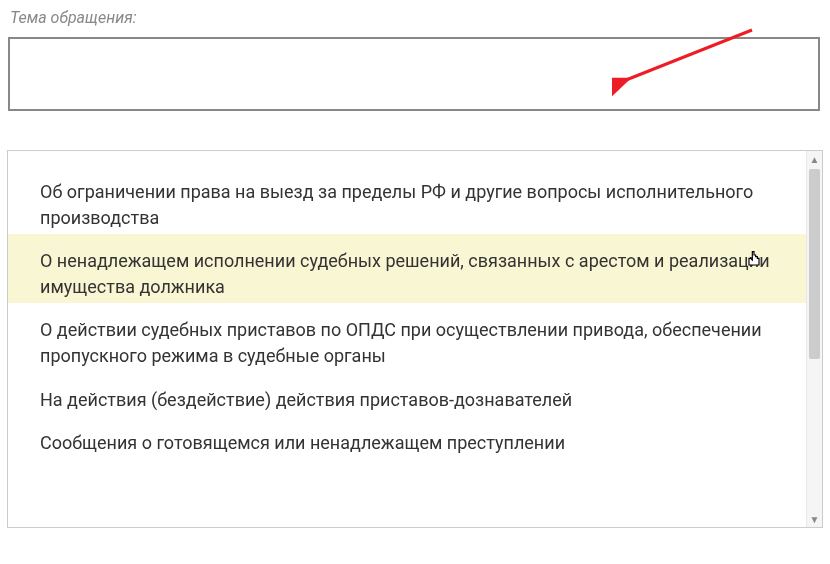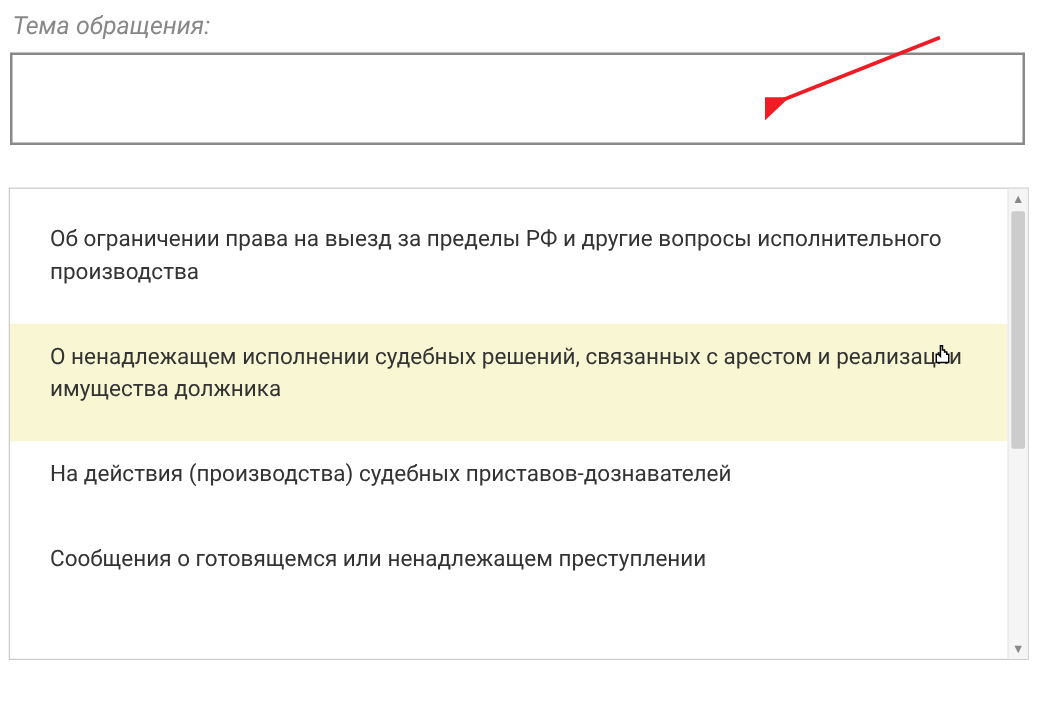--- a/index.html
+++ b/index.html
@@ -6,21 +6,21 @@
     body {
       font-family: -apple-system, BlinkMacSystemFont, "Segoe UI", Roboto, Arial, sans-serif;
       background: #fff;
       width: 830px;
       height: 564px;
       position: relative;
     }
     .field-label {
       font-style: italic;
       color: #888;
-      font-size: 20px;
+      font-size: 16px;
       padding: 8px 10px 6px 10px;
     }
     .input-box {
       margin: 4px 10px 0 8px;
       border: 2px solid #888;
       height: 74px;
       background: #fff;
     }
     .dropdown {
       position: absolute;
@@ -31,21 +31,21 @@
       border: 1px solid #ccc;
       background: #fff;
       display: flex;
     }
     .dropdown-list {
       flex: 1;
       padding: 14px 0;
       overflow: hidden;
     }
     .dropdown-item {
-      padding: 14px 28px 28px 32px;
+      padding: 14px 28px 3px 32px;
       font-size: 18px;
       color: #333;
       line-height: 1.45;
       cursor: pointer;
       position: relative;
     }
     .dropdown-item.highlighted {
       background: #f9f6d4;
     }
     .scrollbar {
@@ -106,21 +106,22 @@
 
 <div class="dropdown">
   <div class="dropdown-list">
     <div class="dropdown-item">Об ограничении права на выезд за пределы РФ и другие вопросы исполнительного производства</div>
     <div class="dropdown-item highlighted">
       <span>О ненадлежащем исполнении судебных решений, связанных с арестом и реализации имущества должника</span>
       <svg class="cursor-icon" viewBox="0 0 24 24">
         <path d="M10 2 L10 12 L8 10 L6 10 L6 18 L18 18 L18 10 L16 10 L16 8 L14 8 L14 6 L12 6 L12 2 Z" fill="#fff" stroke="#000" stroke-width="1.4"></path>
       </svg>
     </div>
-    <div class="dropdown-item">На действия (производства) судебных приставов-дознавателей</div>
+    <div class="dropdown-item">О действии судебных приставов по ОПДС при осуществлении привода, обеспечении пропускного режима в судебные органы</div>
+    <div class="dropdown-item">На действия (бездействие) действия приставов-дознавателей</div>
     <div class="dropdown-item">Сообщения о готовящемся или ненадлежащем преступлении</div>
   </div>
   <div class="scrollbar">
     <div class="scroll-arrow up">▲</div>
     <div class="scroll-thumb"></div>
     <div class="scroll-arrow down">▼</div>
   </div>
 </div>
 
 </body></html>

